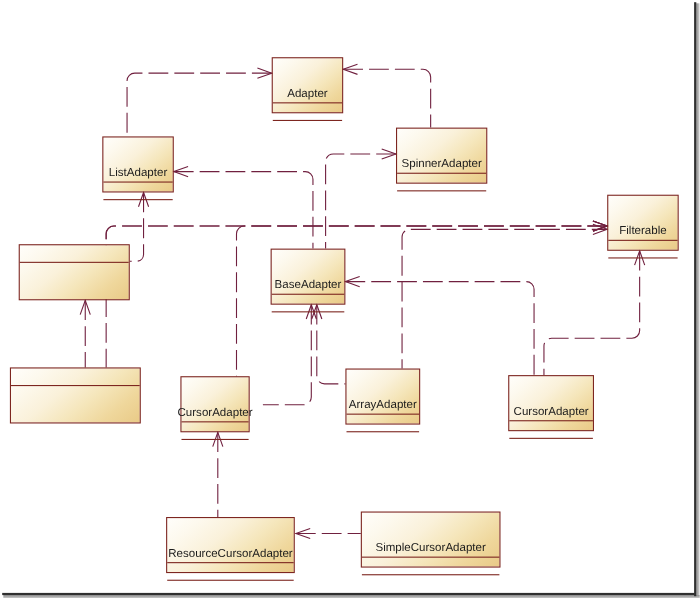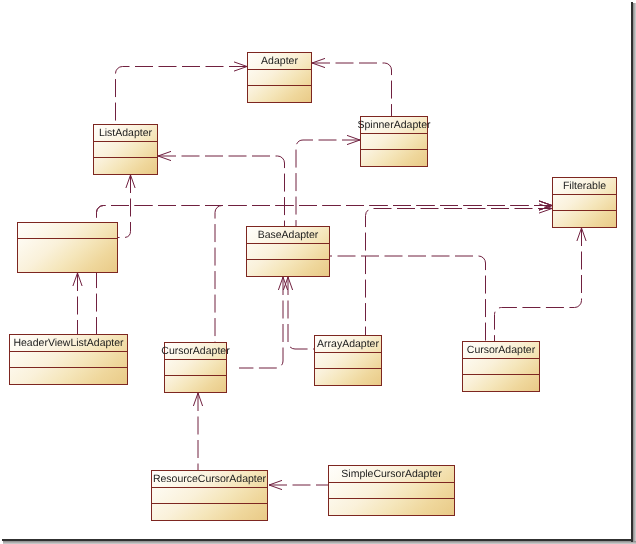--- a/index.html
+++ b/index.html
@@ -9,21 +9,21 @@
   #frame-right{position:absolute;left:631px;top:2px;width:1.5px;height:540px;background:#303030;z-index:5;}
   #frame-right-shadow{position:absolute;left:632.5px;top:3px;width:3.5px;height:541px;background:linear-gradient(to right,#8a8a8a,#d2d2d2);z-index:4;}
   #frame-bottom{position:absolute;left:2px;top:539px;width:630px;height:1.5px;background:#303030;z-index:5;}
   #frame-bottom-shadow{position:absolute;left:3px;top:540.5px;width:633px;height:3.5px;background:linear-gradient(to bottom,#8a8a8a,#d2d2d2);z-index:4;}
   #canvas{position:absolute;left:0;top:0;width:636px;height:544px;z-index:1;}
   #boxes{position:absolute;left:0;top:0;width:636px;height:544px;z-index:2;}
   .cls{position:absolute;box-sizing:border-box;border:1px solid #7d2620;
        background:linear-gradient(140deg,#fffefb 0%,#fdf9ee 18%,#faf1da 40%,#f5e6bb 60%,#efd79c 80%,#e9ca87 100%);}
   .cls .hdr{height:17px;box-sizing:border-box;border-bottom:1px solid #7d2620;
        display:flex;align-items:center;justify-content:center;font-size:10.5px;color:#1c1c1c;
-       white-space:nowrap;letter-spacing:0px;}
+       white-space:nowrap;letter-spacing:0px;margin-top:24px;}
   .cls .mid{height:16px;box-sizing:border-box;border-bottom:1px solid #7d2620;}
   .cls .bot{height:16px;box-sizing:border-box;}
   .conn{fill:none;stroke:#70203f;stroke-width:1;stroke-dasharray:18 5.5;stroke-linecap:butt;}
   .head{fill:none;stroke:#70203f;stroke-width:1;stroke-linecap:butt;}
 </style>
 </head>
 <body>
 
 <div id="page">
   <svg id="canvas" viewBox="0 0 636 544">
@@ -96,41 +96,40 @@
       <div class="cls" style="left: 247px; top: 52px; width: 65px; height: 51px;">
         <div class="hdr">Adapter</div>
         <div class="mid"></div>
         <div class="bot"></div>
       </div>
       <div class="cls" style="left: 93px; top: 124px; width: 65px; height: 51px;">
         <div class="hdr">ListAdapter</div>
         <div class="mid"></div>
         <div class="bot"></div>
       </div>
-      <div class="cls" style="left: 360px; top: 116px; width: 68px; height: 51px;">
+      <div class="cls" style="left: 360px; top: 116px; width: 83px; height: 51px;">
         <div class="hdr">SpinnerAdapter</div>
         <div class="mid"></div>
         <div class="bot"></div>
       </div>
       <div class="cls" style="left: 552px; top: 177px; width: 65px; height: 51px;">
         <div class="hdr">Filterable</div>
         <div class="mid"></div>
         <div class="bot"></div>
       </div>
       <div class="cls" style="left: 17px; top: 222px; width: 101px; height: 51px;">
         <div class="mid"></div>
         <div class="bot"></div>
       </div>
-      <div class="cls" style="left: 246px; top: 226px; width: 84px; height: 51px;">
+      <div class="cls" style="left: 246px; top: 226px; width: 68px; height: 51px;">
         <div class="hdr">BaseAdapter</div>
         <div class="mid"></div>
         <div class="bot"></div>
       </div>
       <div class="cls" style="left: 9px; top: 334px; width: 119px; height: 51px;">
-        <div class="hdr">HeaderViewListAdapter</div>
         <div class="mid"></div>
         <div class="bot"></div>
       </div>
       <div class="cls" style="left: 164px; top: 342px; width: 63px; height: 51px;">
         <div class="hdr">CursorAdapter</div>
         <div class="mid"></div>
         <div class="bot"></div>
       </div>
       <div class="cls" style="left: 314px; top: 335px; width: 68px; height: 51px;">
         <div class="hdr">ArrayAdapter</div>

